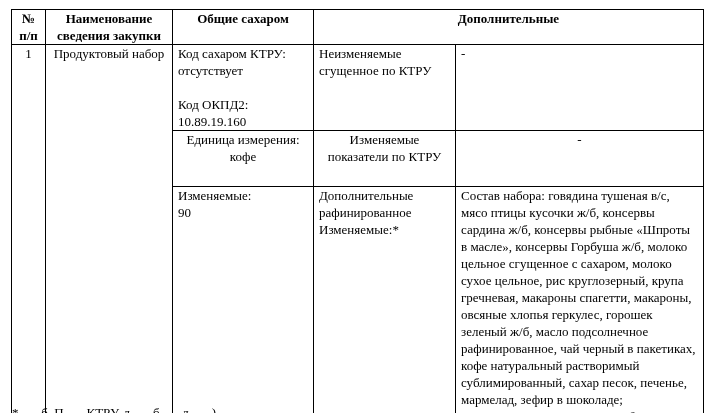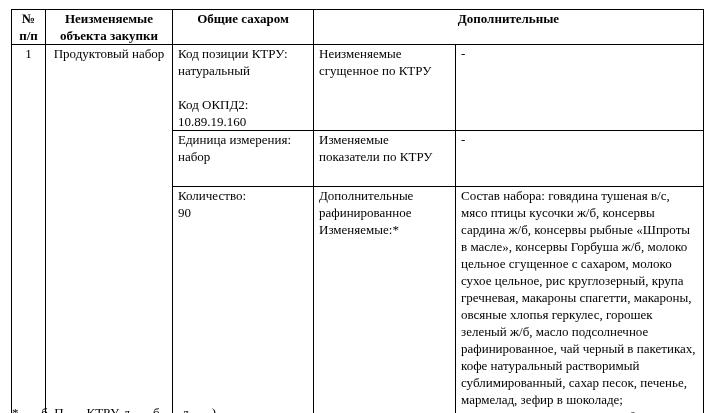--- a/index.html
+++ b/index.html
@@ -45,21 +45,21 @@
   }
   col.c1 { width: 34px; }
   col.c2 { width: 127px; }
   col.c3 { width: 141px; }
   col.c4 { width: 142px; }
   col.c5 { width: 248px; }
   .center { text-align: center; }
   .gap { display: block; height: 17px; }
   .row-head th { height: 30px; }
   .row-1 td { height: 76px; }
-  .row-2 td { height: 55px; }
+  .row-2 td { height: 55px; text-align: center; }
   .row-3 td { height: 230px; }
   .footnote {
     position: absolute;
     left: 12px;
     top: 404px;
     width: 700px;
     white-space: nowrap;
     overflow: hidden;
     line-height: 17px;
   }
@@ -72,48 +72,48 @@
     <colgroup>
       <col class="c1">
         <col class="c2">
         <col class="c3">
         <col class="c4">
         <col class="c5">
     </colgroup>
     <tbody>
         <tr class="row-head">
       <th>№ п/п</th>
-      <th>Неизменяемые объекта закупки</th>
+      <th>Наименование сведения закупки</th>
       <th>Общие сахаром</th>
       <th colspan="2">Дополнительные</th>
     </tr>
     <tr class="row-1">
       <td rowspan="3" class="center">1</td>
       <td rowspan="3" class="center">Продуктовый набор</td>
       <td>
-        <span>Код позиции КТРУ:</span><br>
-        <span>натуральный</span>
+        <span>Код сахаром КТРУ:</span><br>
+        <span>отсутствует</span>
         <span class="gap"></span>
         <span>Код ОКПД2:</span><br>
         <span>10.89.19.160</span>
       </td>
       <td>Неизменяемые сгущенное по КТРУ</td>
       <td>-</td>
     </tr>
     <tr class="row-2">
       <td>
         <span>Единица измерения:</span><br>
-        <span>набор</span>
+        <span>кофе</span>
       </td>
       <td>Изменяемые показатели по КТРУ</td>
       <td>-</td>
     </tr>
     <tr class="row-3">
       <td>
-        <span>Количество:</span><br>
+        <span>Изменяемые:</span><br>
         <span>90</span>
       </td>
       <td>
         <span>Дополнительные рафинированное</span><br>
         <span>Изменяемые:*</span>
       </td>
       <td>
         <span>Состав набора: говядина тушеная в/с, мясо птицы кусочки ж/б, консервы сардина ж/б, консервы рыбные «Шпроты в масле», консервы Горбуша ж/б, молоко цельное сгущенное с сахаром, молоко сухое цельное, рис круглозерный, крупа гречневая, макароны спагетти, макароны, овсяные хлопья геркулес, горошек зеленый ж/б, масло подсолнечное рафинированное, чай черный в пакетиках, кофе натуральный растворимый сублимированный, сахар песок, печенье, мармелад, зефир в шоколаде;</span><br>
         <span>Вид упаковки: картонная коробка</span>
       </td>

